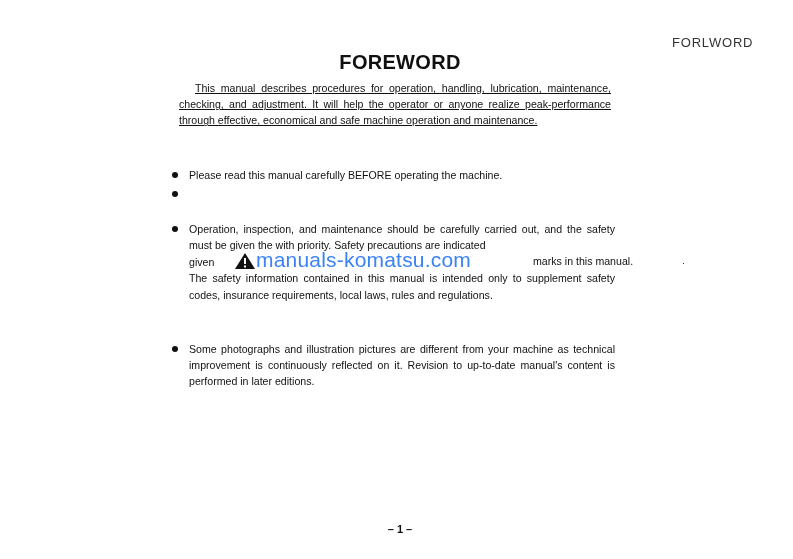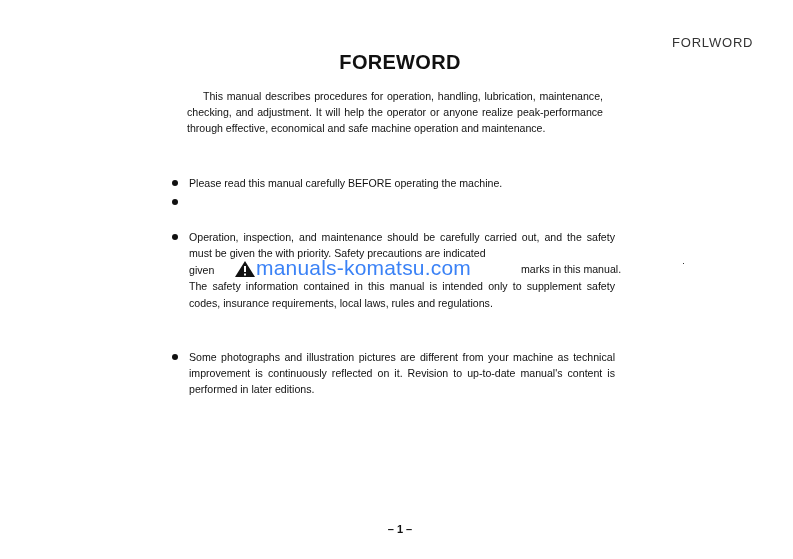--- a/index.html
+++ b/index.html
@@ -37,21 +37,22 @@
       position: absolute;
       top: 76px;
       left: 175px;
       width: 440px;
       font-size: 10.6px;
       line-height: 16.2px;
     }
     .intro {
       text-align: justify;
       text-indent: 16px;
-      margin: 12px;
+      margin: 4px;
+      text-decoration: underline;
     }
     .bullets {
       list-style: none;
       margin: 0;
       padding: 0;
     }
     .bullet {
       position: relative;
       padding-left: 14px;
       text-align: justify;
@@ -84,21 +85,21 @@
       top: -4px;
       font-size: 21px;
       line-height: 22px;
       color: #3b82f6;
       letter-spacing: 0.2px;
       white-space: nowrap;
       pointer-events: none;
     }
     .warn-tail {
       position: absolute;
-      left: 332px;
+      left: 344px;
       top: 0;
     }
     .page-number {
       position: absolute;
       top: 523px;
       left: 0;
       width: 800px;
       text-align: center;
       font-size: 11px;
       font-weight: bold;

